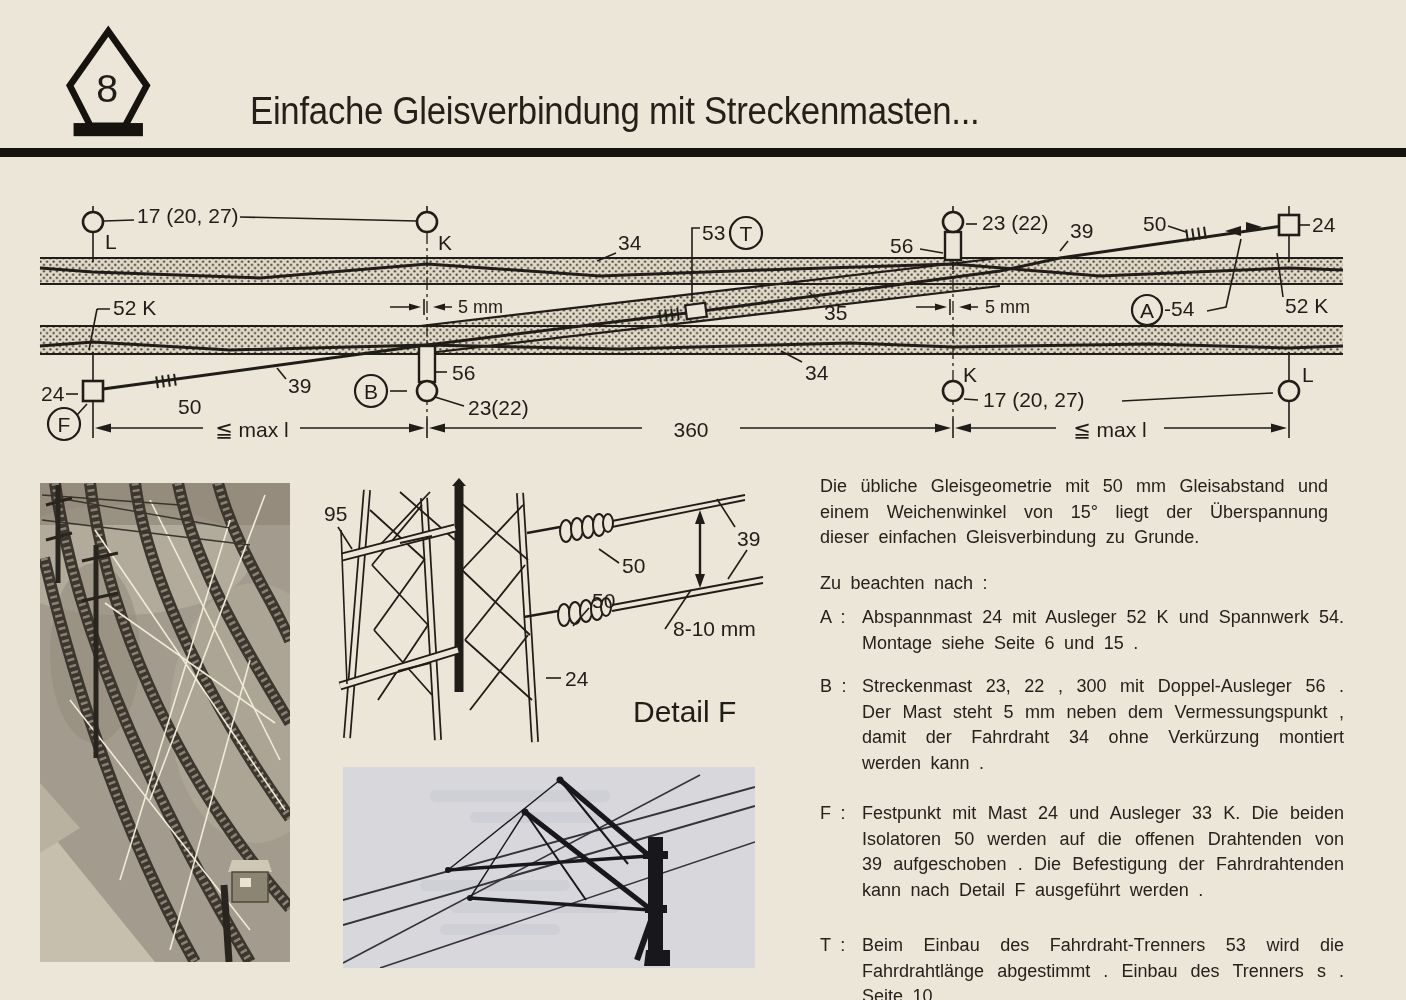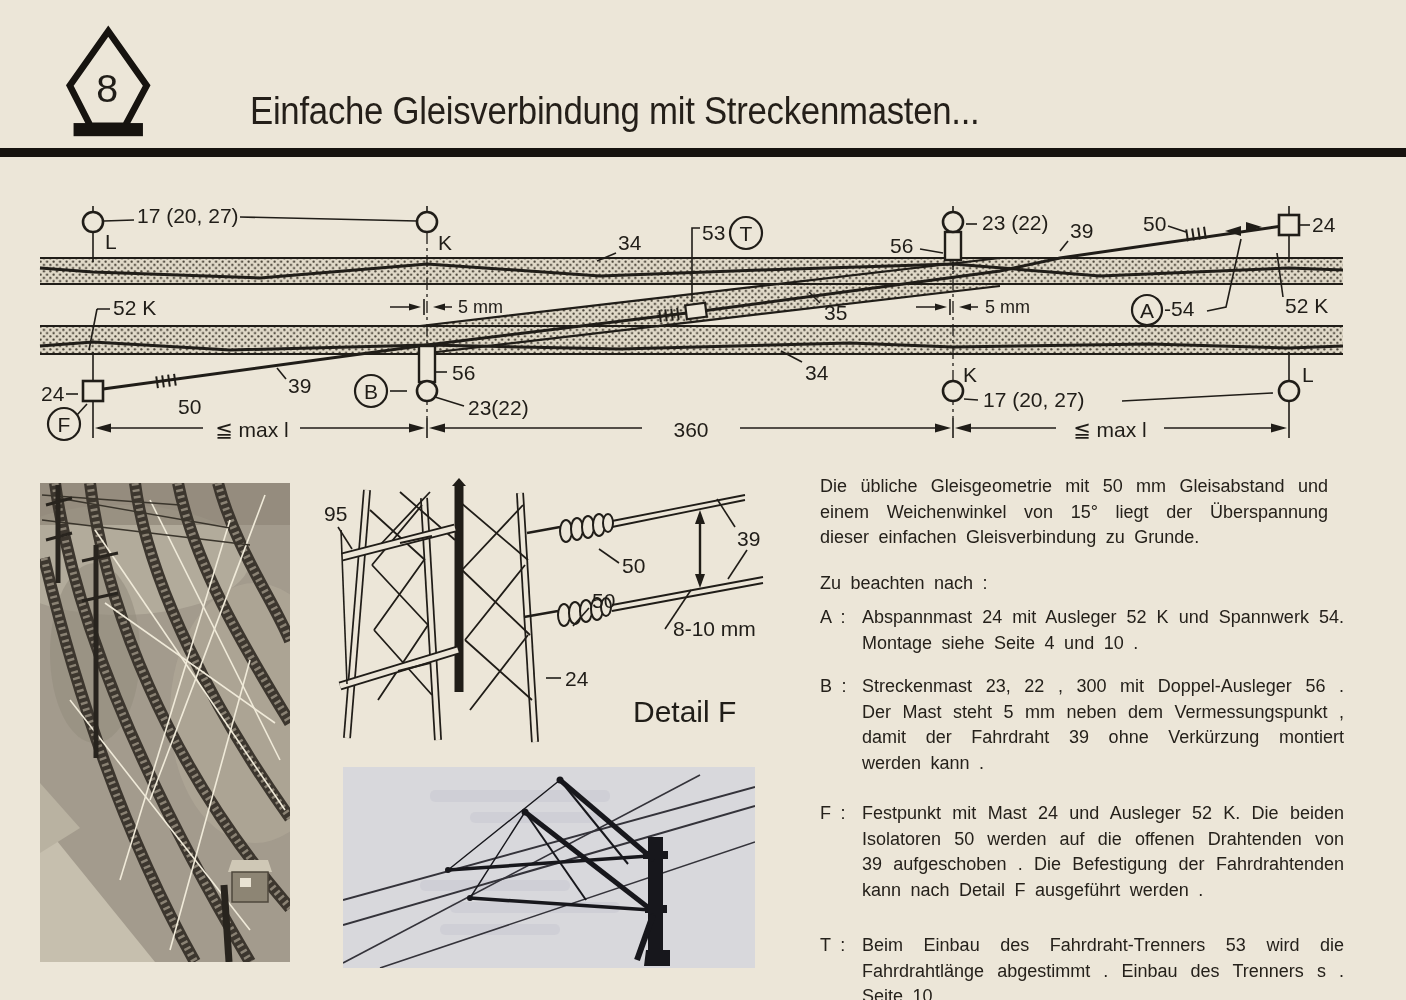--- a/index.html
+++ b/index.html
@@ -342,29 +342,29 @@
       <rect x="300" y="84" width="25" height="8" stroke="none"></rect>
       <rect x="302" y="138" width="22" height="8" stroke="none"></rect>
     </g>
   </svg>
 
   <div class="notes">
     <p>Die übliche Gleisgeometrie mit 50 mm Gleisabstand und einem Weichenwinkel von 15° liegt der Überspannung dieser einfachen Gleisverbindung zu Grunde.</p>
     <p class="heading">Zu beachten nach :</p>
     <div class="note-item">
       <span class="key">A :</span>
-      <span class="txt">Abspannmast 24 mit Ausleger 52 K und Spannwerk 54. Montage siehe Seite 4 und 10 .</span>
+      <span class="txt">Abspannmast 24 mit Ausleger 52 K und Spannwerk 54. Montage siehe Seite 6 und 15 .</span>
     </div>
     <div class="note-item" style="margin-bottom:25px">
       <span class="key">B :</span>
-      <span class="txt">Streckenmast 23, 22 , 300 mit Doppel-Ausleger 56 . Der Mast steht 5 mm neben dem Vermessungspunkt , damit der Fahrdraht 39 ohne Verkürzung montiert werden kann .</span>
+      <span class="txt">Streckenmast 23, 22 , 300 mit Doppel-Ausleger 56 . Der Mast steht 5 mm neben dem Vermessungspunkt , damit der Fahrdraht 34 ohne Verkürzung montiert werden kann .</span>
     </div>
     <div class="note-item" style="margin-bottom:30px">
       <span class="key">F :</span>
-      <span class="txt">Festpunkt mit Mast 24 und Ausleger 52 K. Die beiden Isolatoren 50 werden auf die offenen Drahtenden von 39 aufgeschoben . Die Befestigung der Fahrdrahtenden kann nach Detail F ausgeführt werden .</span>
+      <span class="txt">Festpunkt mit Mast 24 und Ausleger 33 K. Die beiden Isolatoren 50 werden auf die offenen Drahtenden von 39 aufgeschoben . Die Befestigung der Fahrdrahtenden kann nach Detail F ausgeführt werden .</span>
     </div>
     <div class="note-item" style="margin-bottom:0">
       <span class="key">T :</span>
       <span class="txt">Beim Einbau des Fahrdraht-Trenners 53 wird die Fahrdrahtlänge abgestimmt . Einbau des Trenners s . Seite 10.</span>
     </div>
   </div>
 
 </div>
 
 </body></html>

